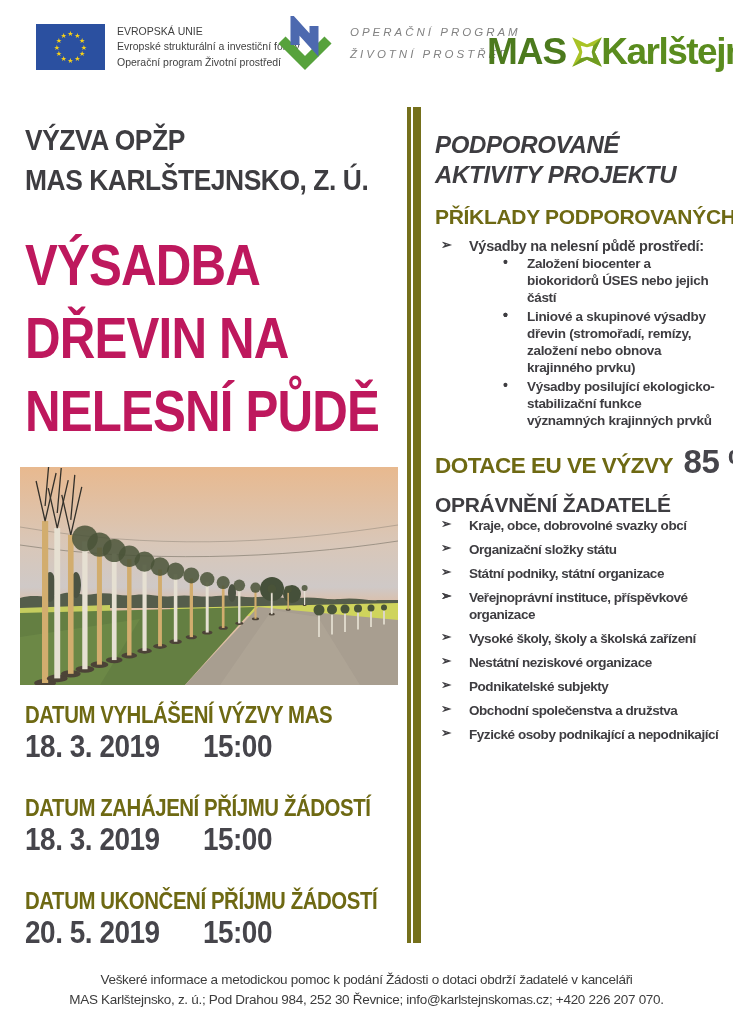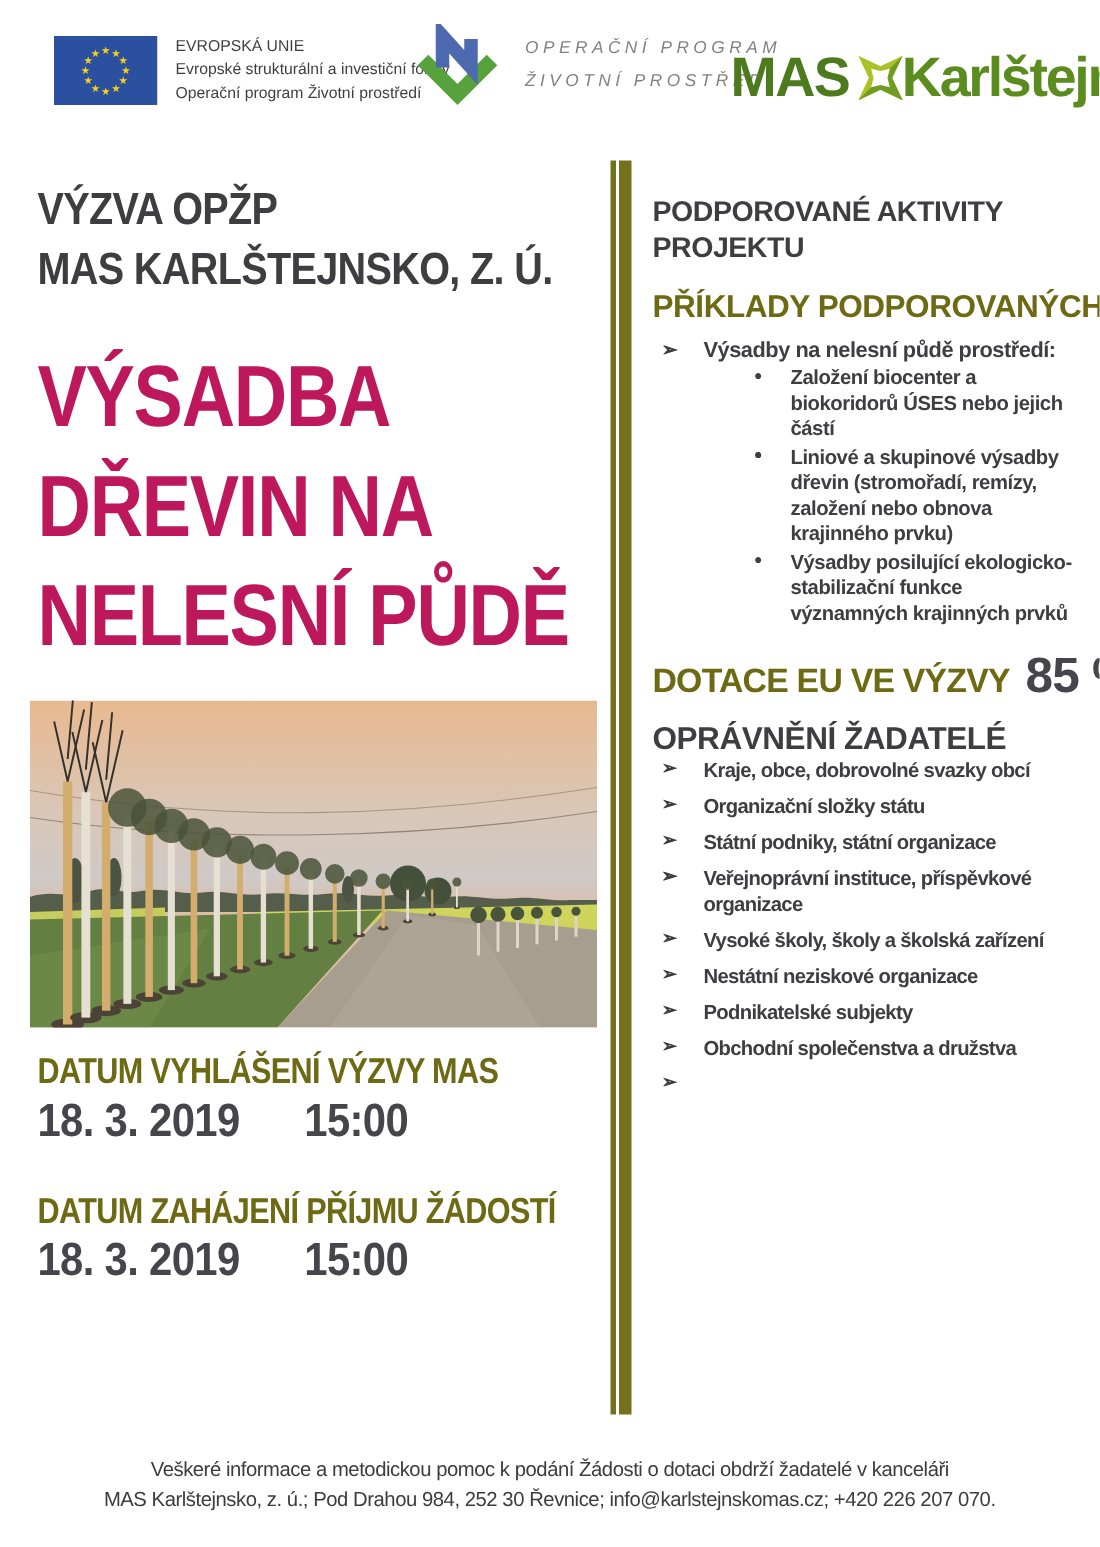--- a/index.html
+++ b/index.html
@@ -29,21 +29,21 @@
   .photo{position:absolute;left:20px;top:467px;width:378px;height:218px;}
   .dates{position:absolute;left:25px;top:702px;width:380px;}
   .date-sec{margin-bottom:30px;}
   .date-label{font-size:24px;font-weight:800;color:#6e6913;line-height:26px;letter-spacing:-0.5px;
     transform:scaleX(.85);transform-origin:left top;white-space:nowrap;}
   .date-val{font-size:31px;font-weight:800;color:#46454b;line-height:37px;letter-spacing:-0.5px;
     transform:scaleX(.9);transform-origin:left top;}
   .date-val .time{margin-left:48px;}
   
   .rcol{position:absolute;left:435px;top:130px;width:285px;}
-  .r-heading{font-size:19px;font-weight:800;color:#3e3d41;line-height:1.25;letter-spacing:-0.3px;}
+  .r-heading{font-size:24px;font-weight:800;color:#3e3d41;line-height:1.25;letter-spacing:-0.3px;font-style:italic;}
   .r-subheading{margin-top:15px;font-size:21px;font-weight:800;color:#6e6913;letter-spacing:-0.3px;white-space:nowrap;}
   .intro-item{margin-top:8px;position:relative;padding-left:34px;font-size:14.5px;font-weight:700;line-height:1.25;letter-spacing:-0.3px;}
   .intro-item .bullet{position:absolute;left:6px;top:0;font-size:13px;}
   ul.plainlist{list-style:none;margin:0;padding:0;}
   .dotlist{margin-top:2px;}
   .dotlist li{position:relative;padding-left:92px;font-size:13.5px;font-weight:700;line-height:1.26;letter-spacing:-0.3px;margin-bottom:2px;}
   .dotlist .bullet{position:absolute;left:68px;top:-1px;font-size:14px;}
   .dotace{margin-top:14px;white-space:nowrap;}
   .dotace-label{font-size:22.5px;font-weight:800;color:#6e6913;letter-spacing:-0.5px;}
   .dotace-value{font-size:33px;font-weight:800;color:#46454b;letter-spacing:-0.5px;margin-left:6px;}
@@ -226,20 +226,26 @@
       </div>
     </div>
 
     <div class="date-sec">
       <div class="date-label">DATUM ZAHÁJENÍ PŘÍJMU ŽÁDOSTÍ</div>
       <div class="date-val">
         <span>18. 3. 2019</span><span class="time">15:00</span>
       </div>
     </div>
 
+    <div class="date-sec">
+      <div class="date-label">DATUM UKONČENÍ PŘÍJMU ŽÁDOSTÍ</div>
+      <div class="date-val">
+        <span>20. 5. 2019</span><span class="time">15:00</span>
+      </div>
+    </div>
   </div>
 
 <div class="rcol">
   <div class="r-heading">PODPOROVANÉ AKTIVITY PROJEKTU</div>
   <div class="r-subheading">PŘÍKLADY PODPOROVANÝCH AKTIVIT</div>
 
   <div class="intro-item">
     <span class="bullet">➢</span>
     <span>Výsadby na nelesní půdě prostředí:</span>
   </div>
@@ -314,20 +320,21 @@
         <span>Podnikatelské subjekty</span>
       </li>
 
       <li>
         <span class="bullet">➢</span>
         <span>Obchodní společenstva a družstva</span>
       </li>
 
       <li>
         <span class="bullet">➢</span>
+        <span>Fyzické osoby podnikající a nepodnikající</span>
       </li>
     </ul>
 </div>
 
 <div class="footer">
   <div>Veškeré informace a metodickou pomoc k podání Žádosti o dotaci obdrží žadatelé v kanceláři</div>
   <div>MAS Karlštejnsko, z. ú.; Pod Drahou 984, 252 30 Řevnice; info@karlstejnskomas.cz; +420 226 207 070.</div>
 </div>
 
 </body></html>

